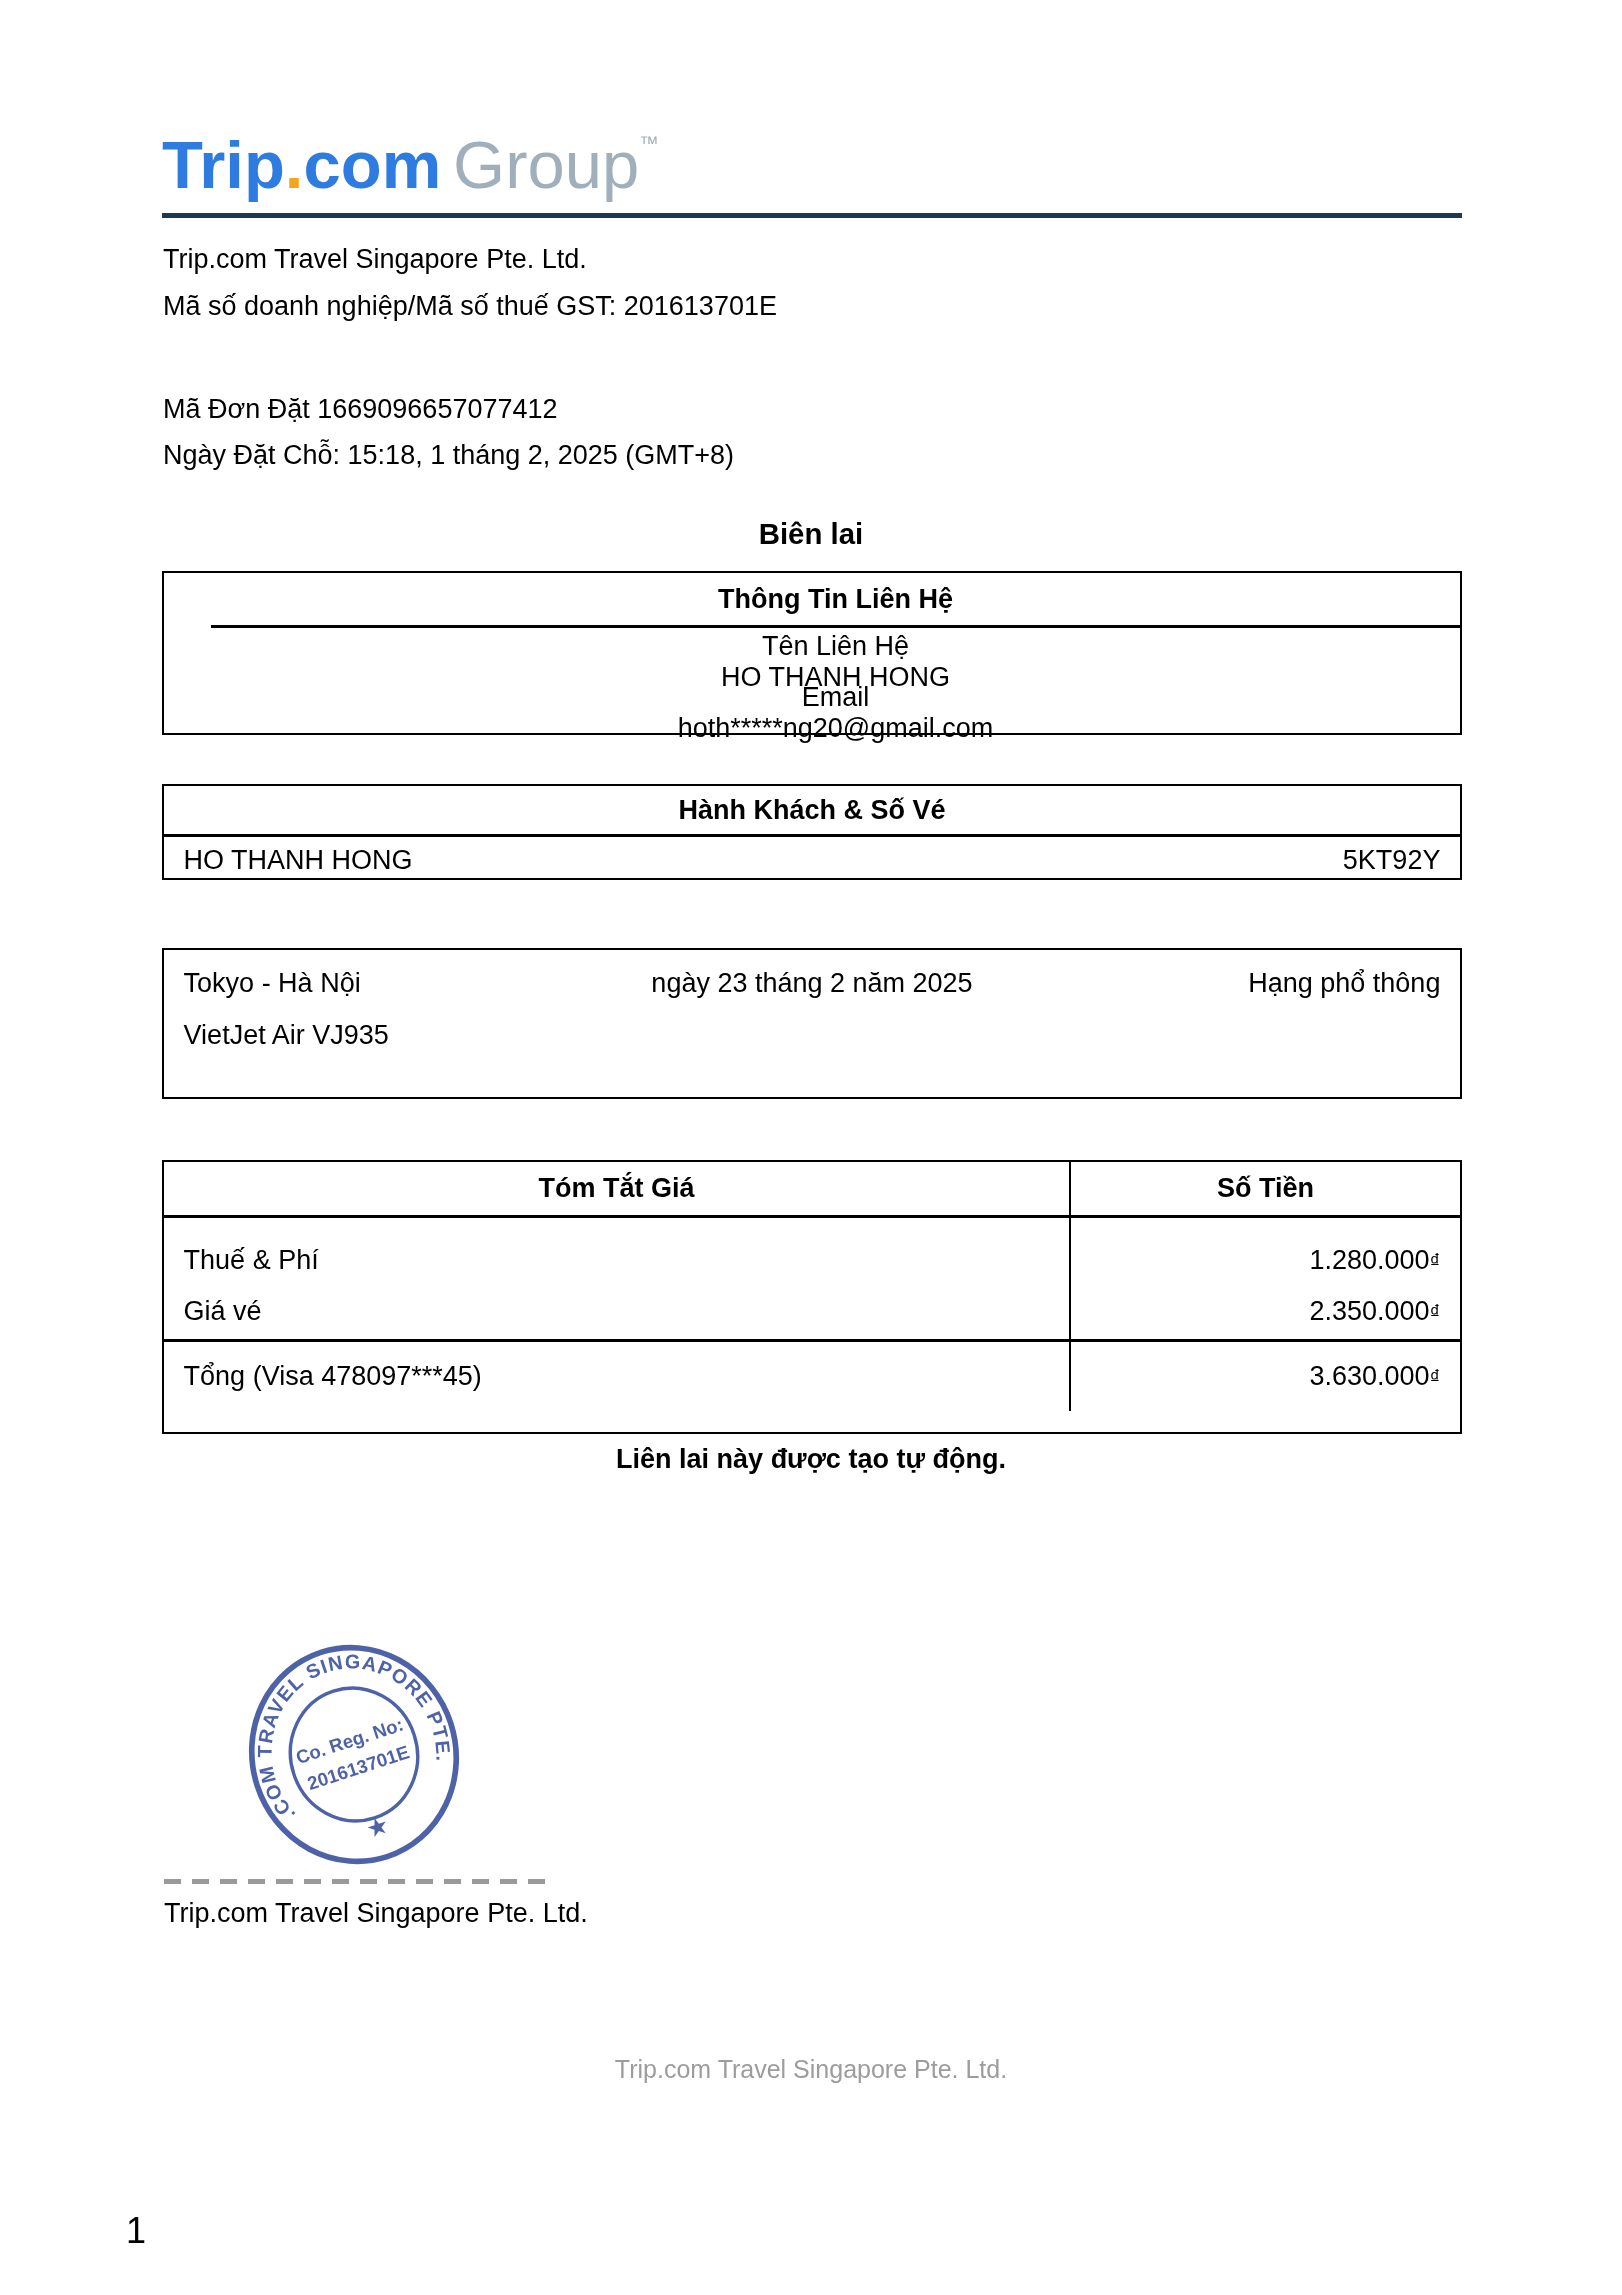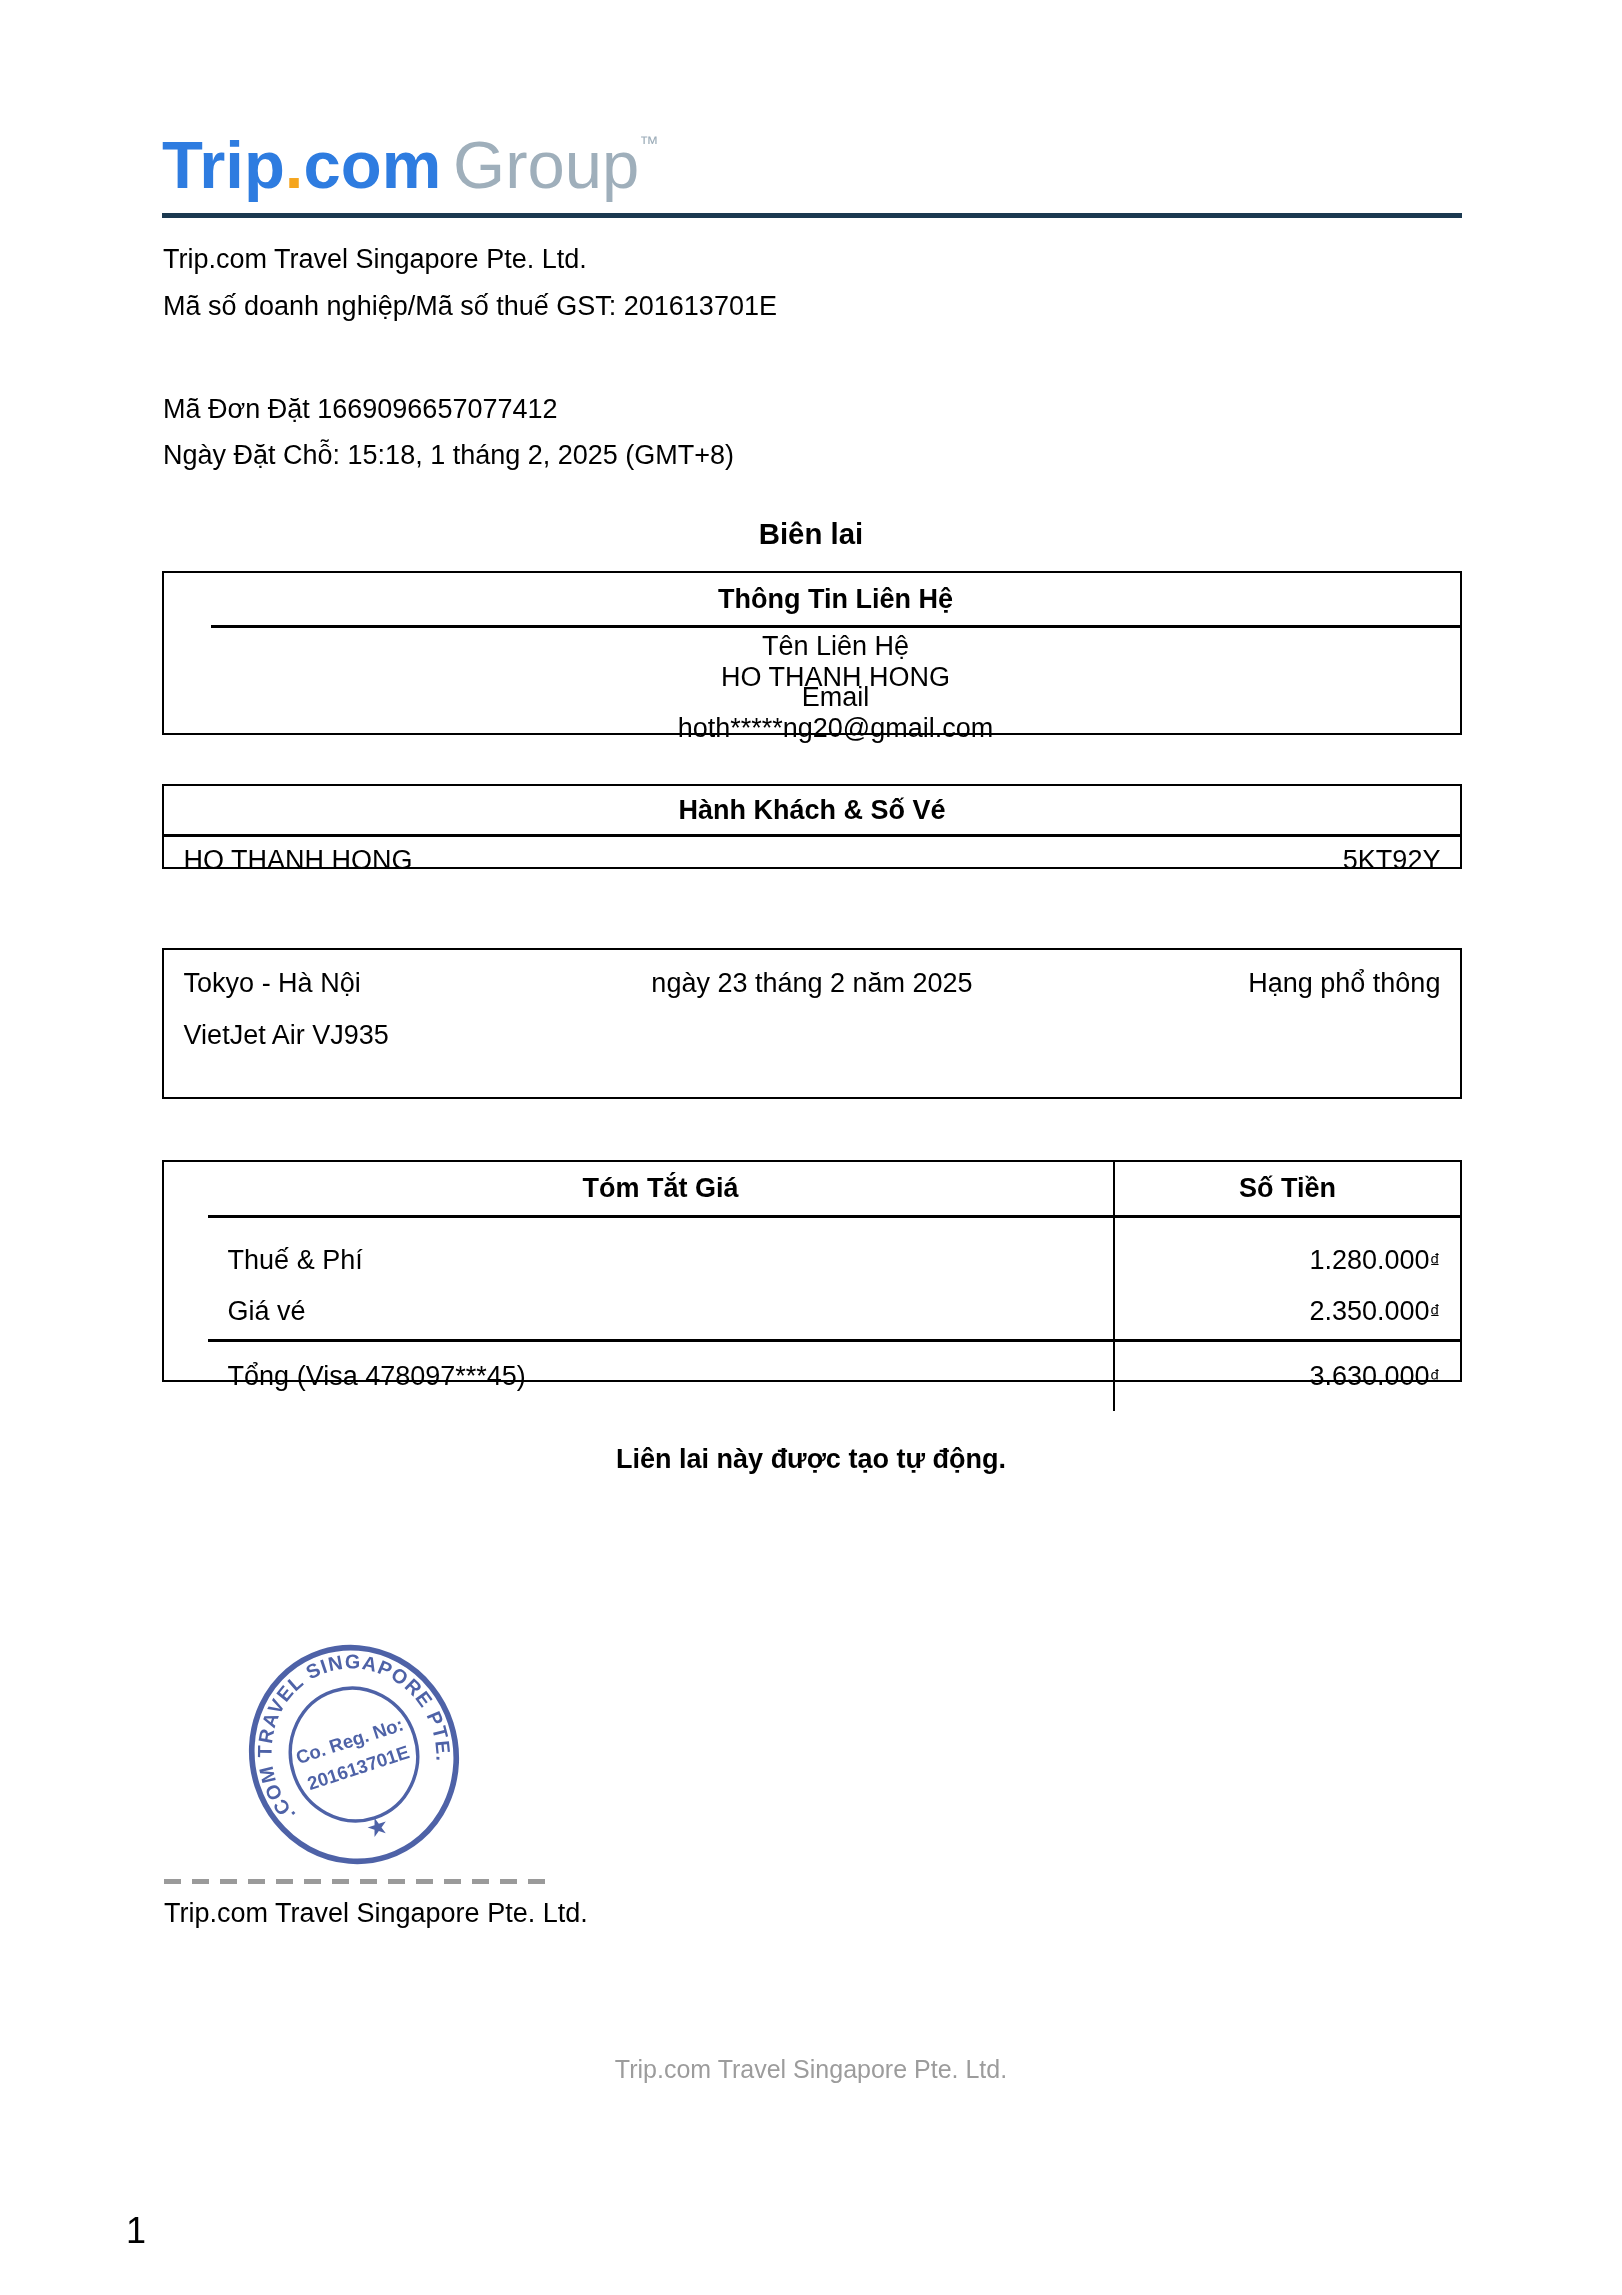--- a/index.html
+++ b/index.html
@@ -31,32 +31,32 @@
   .tbl { position: absolute; left: 162px; width: 1300px; border: 2.6px solid #000; background: #fff; }
   .tbl-header { display: flex; align-items: center; justify-content: center; font-size: 27px; font-weight: bold; border-bottom: 3.3px solid #000; }
   .cell-pad { padding-left: 19.6px; padding-right: 19.6px; }
   .row-split { display: flex; align-items: center; justify-content: space-between; font-size: 27px; }
   
   .tbl-contact { top: 571px; height: 164px; padding-left: 47px; }
   .tbl-contact .tbl-header { height: 55px; }
   .tbl-contact .row-split { height: 51px; flex-direction: column; }
   .tbl-contact .rows { padding-top: 3.3px; }
   
-  .tbl-passenger { top: 784px; height: 85px; }
+  .tbl-passenger { top: 784px; height: 96px; }
   .tbl-passenger .tbl-header { height: 51px; }
   .tbl-passenger .row-split { height: 47px; }
   
   .tbl-flight { top: 948px; height: 151px; }
   .tbl-flight .tbl-header { height: 52px; }
   .flight-line1 { display: grid; grid-template-columns: 1fr 1fr 1fr; align-items: center; font-size: 27px; padding-top: 18.3px; }
   .flight-line1 .c-mid { text-align: center; }
   .flight-line1 .c-right { text-align: right; }
   .flight-line2 { font-size: 27px; padding-top: 21px; }
   
-  .tbl-price { top: 1160px; height: 222px; padding-left: 44px; }
+  .tbl-price { top: 1160px; height: 274px; }
   .price-grid { display: grid; grid-template-columns: 907px 1fr; }
   .tbl-price .hdr { height: 56px; border-bottom: 3.3px solid #000; }
   .tbl-price .hdr .hcell { display: flex; align-items: center; justify-content: center; font-size: 27px; font-weight: bold; }
   .vline { border-right: 2.6px solid #000; }
   .price-body { height: 124px; border-bottom: 3.3px solid #000; font-size: 27px; }
   .price-body .lcol { padding-top: 17px; }
   .price-body .lcol div, .price-body .rcol div { height: 51px; display: flex; align-items: center; }
   .price-body .rcol { padding-top: 17px; }
   .price-body .rcol div { justify-content: flex-end; }
   .price-total { height: 69px; font-size: 27px; }

